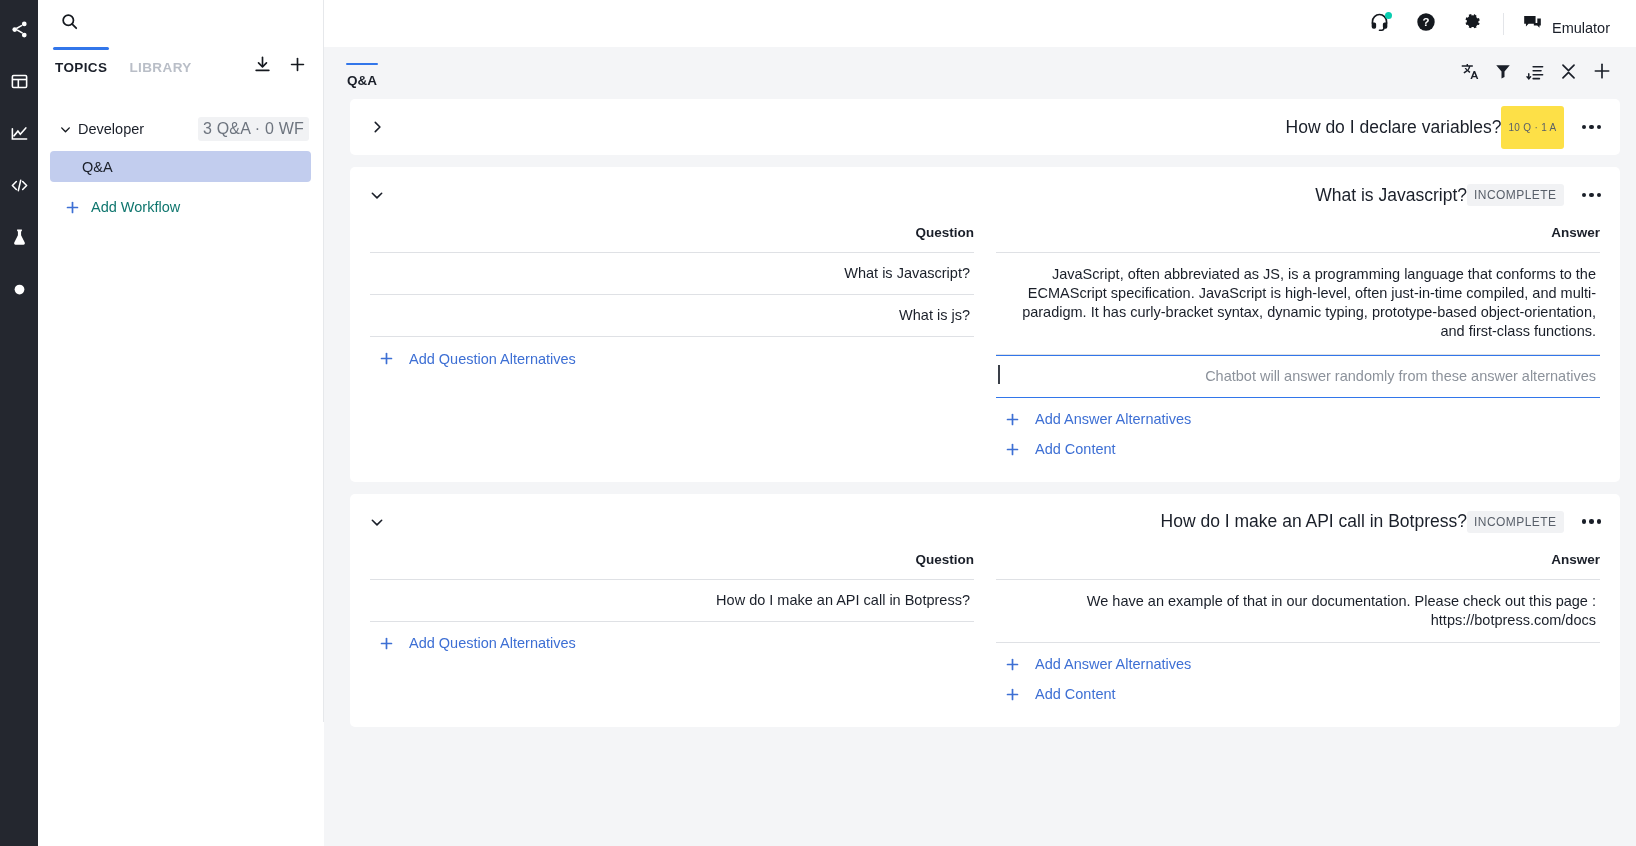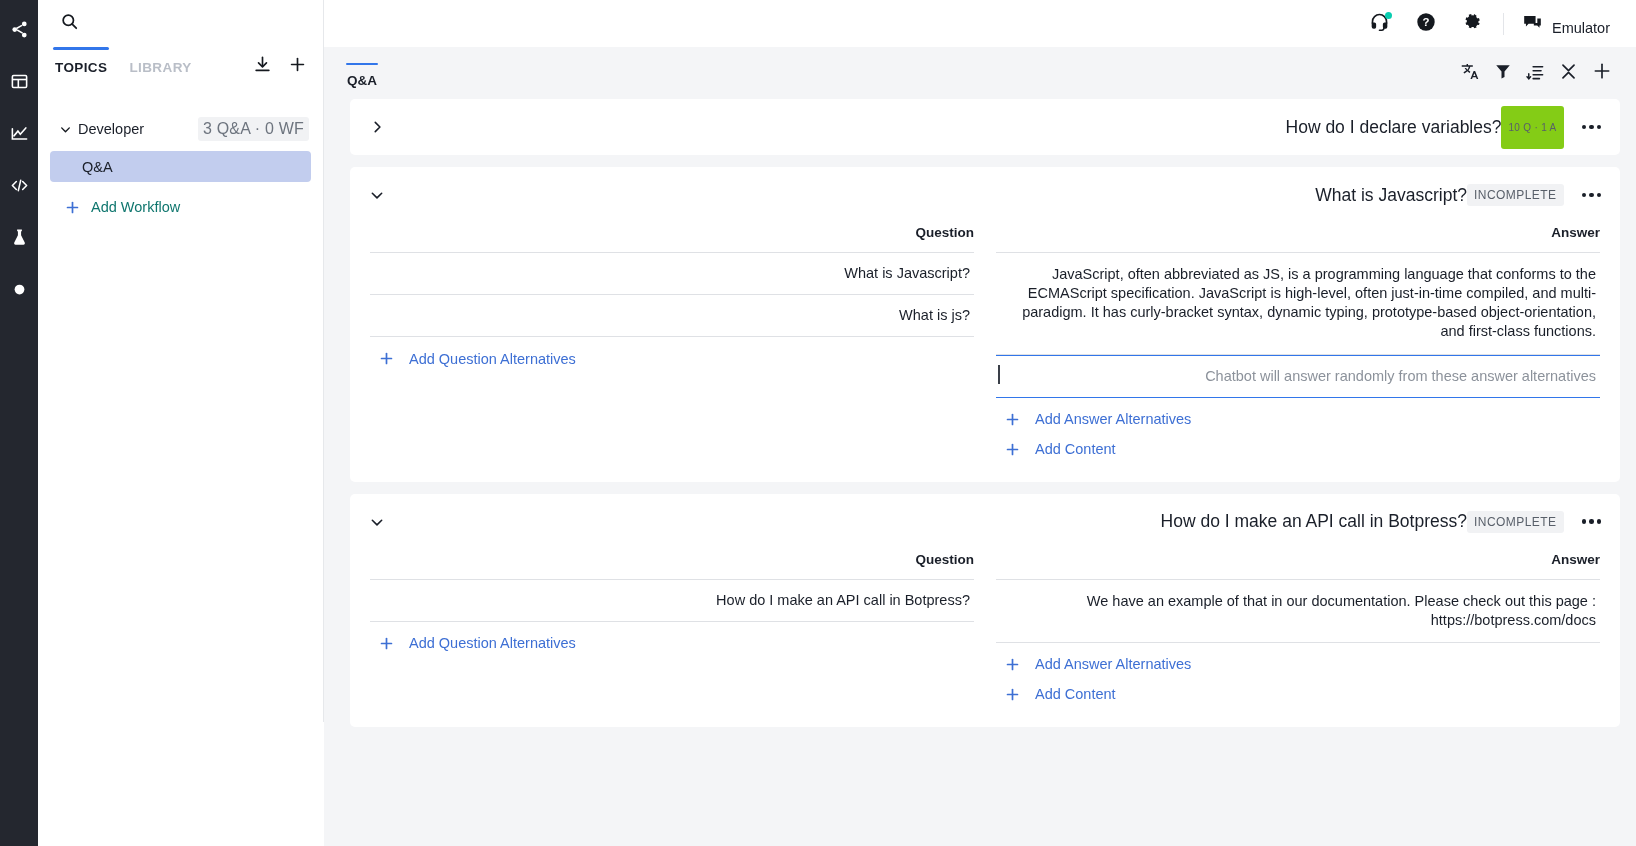--- a/index.html
+++ b/index.html
@@ -115,21 +115,21 @@
     background: #ffffff; border-radius: 5px;
     margin: 0 16px 12px 26px;
     text-align: right;
   }
   .card-head {
     display: flex; align-items: center; min-height: 56px; padding: 0 17px 0 20px;
   }
   .card-caret { width: 22px; display: flex; align-items: center; justify-content: flex-start; cursor: pointer; }
   .card-title { font-size: 17.5px; color: #1a1f29; flex: 1; font-weight: normal; }
   .badge-count {
-    font-size: 10px; color: #585f69; background: #84cc16;
+    font-size: 10px; color: #585f69; background: #fde047;
     padding: 16px 7px; border-radius: 3px; letter-spacing: .3px; white-space: nowrap;
   }
   .badge-incomplete {
     font-size: 12px; color: #585f69; background: #f1f2f4;
     padding: 4px 7px; border-radius: 3px; letter-spacing: .45px; white-space: nowrap;
   }
   .dots { margin-left: 16px; display: flex; gap: 3px; cursor: pointer; padding: 6px 2px; }
   .dots i { width: 4.5px; height: 4.5px; border-radius: 50%; background: #1a1f29; display: block; }
 
   .card-body { display: flex; padding: 0 20px 24px 20px; gap: 22px; }

